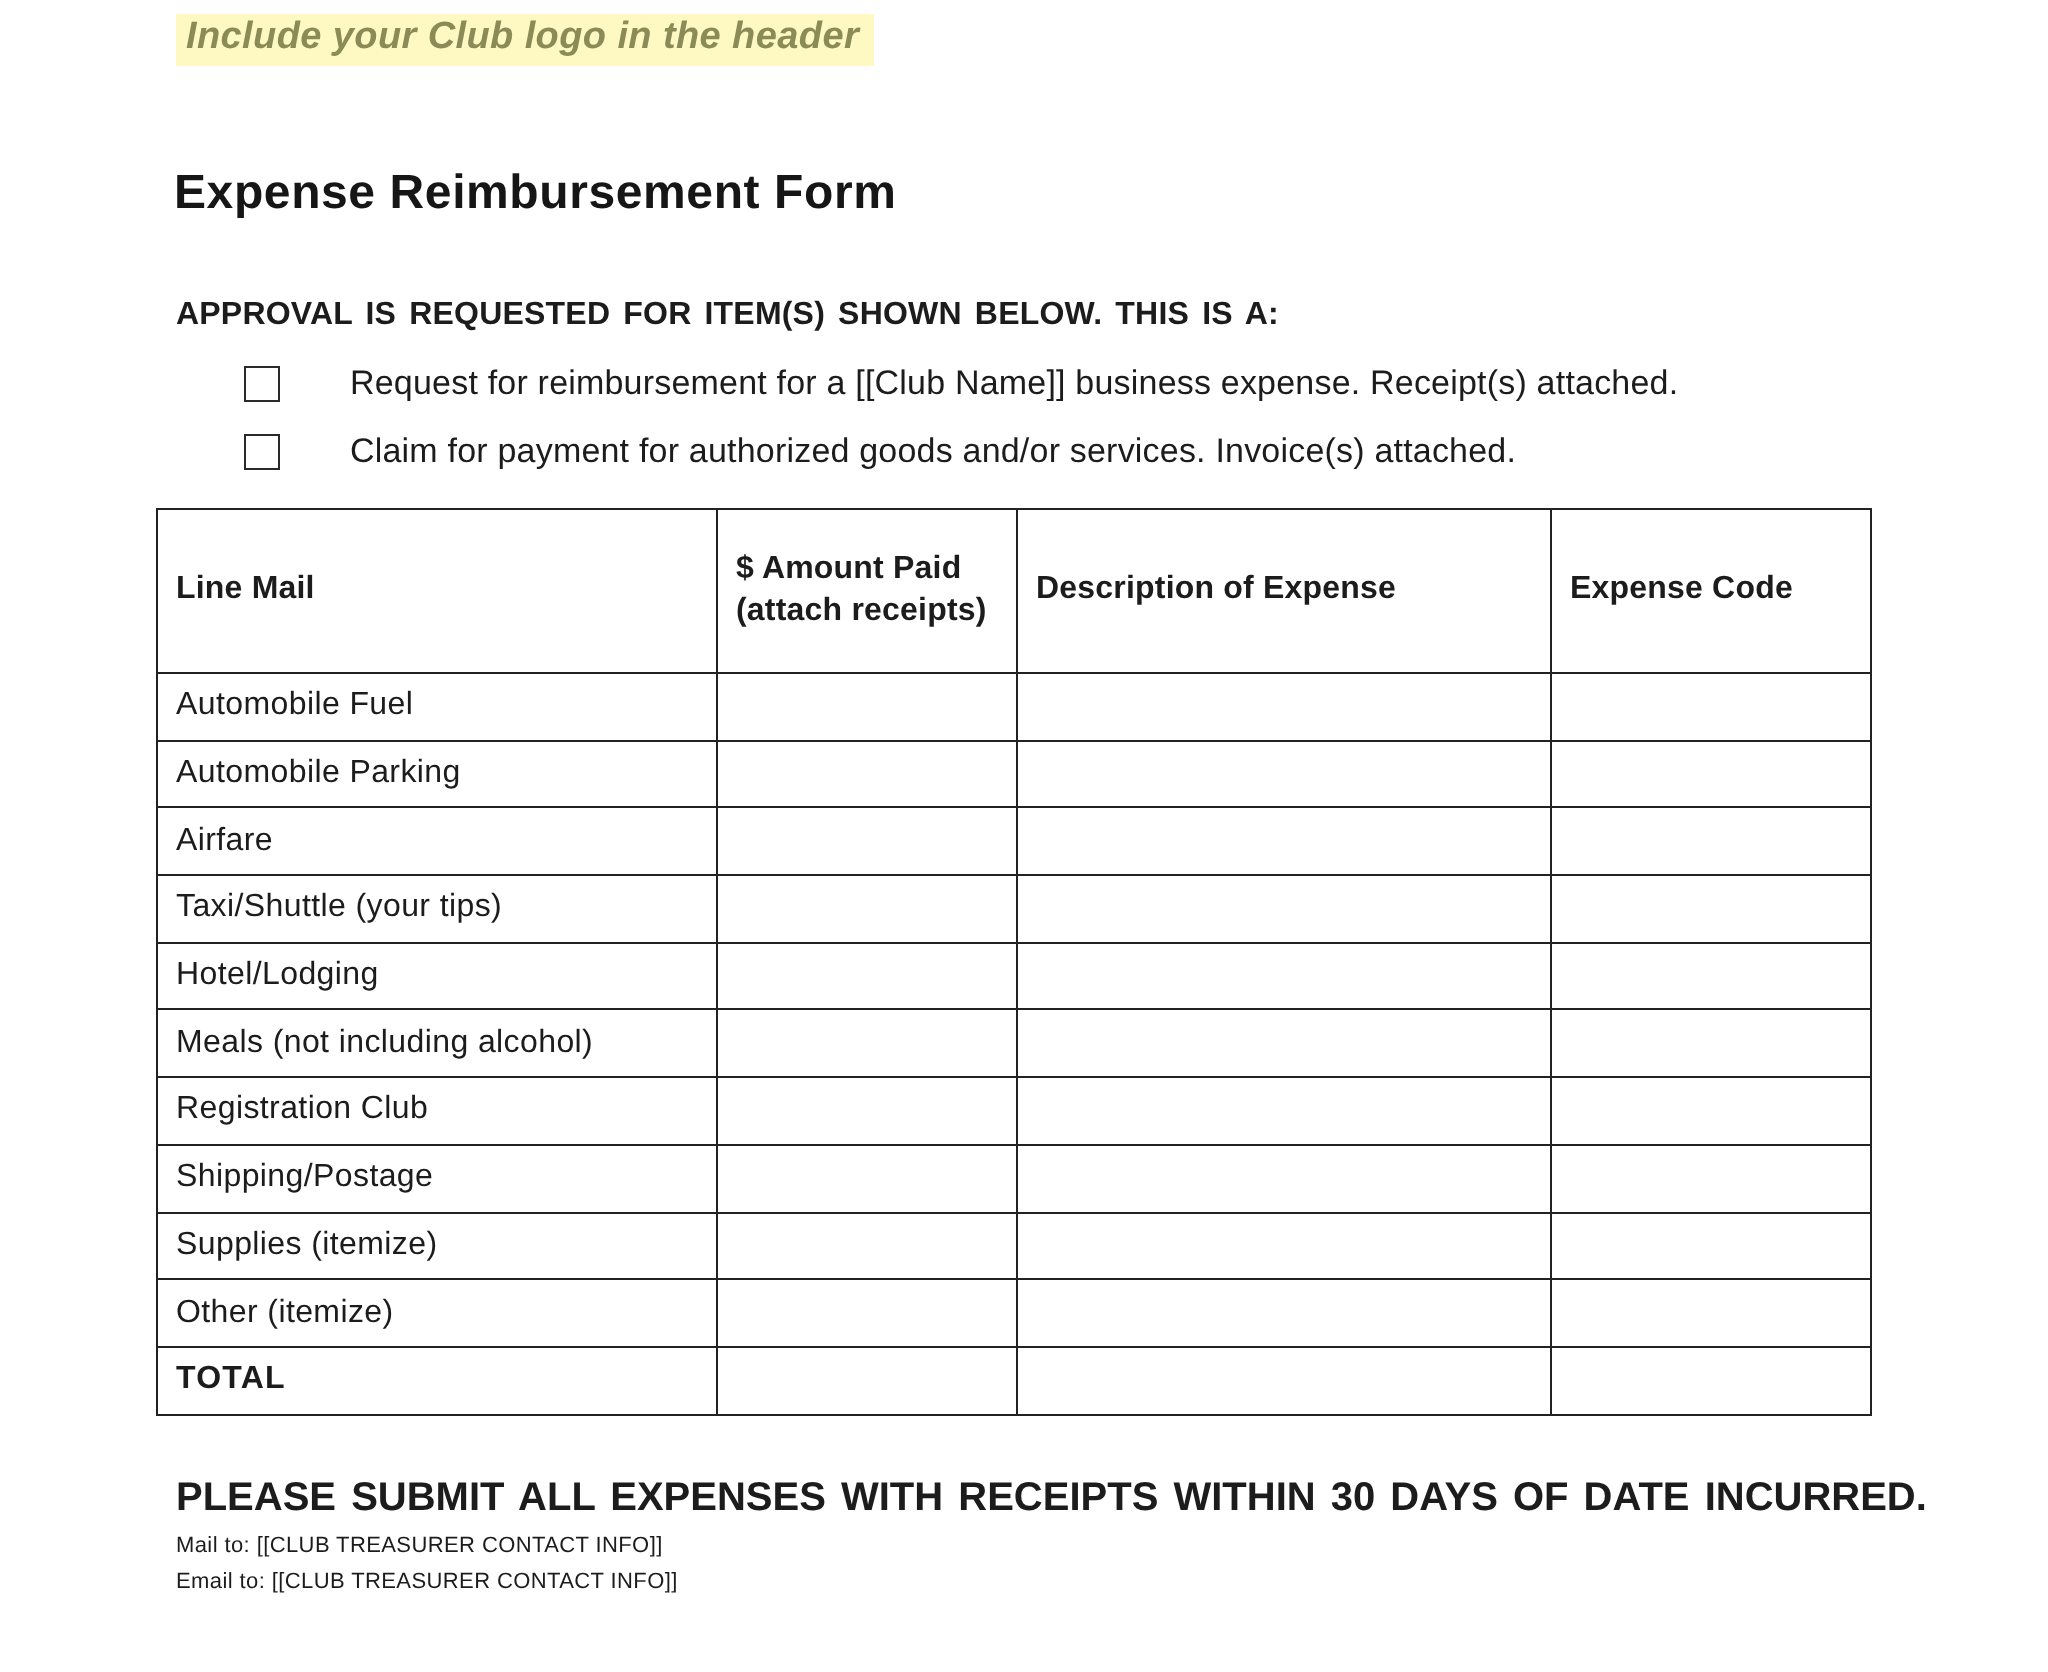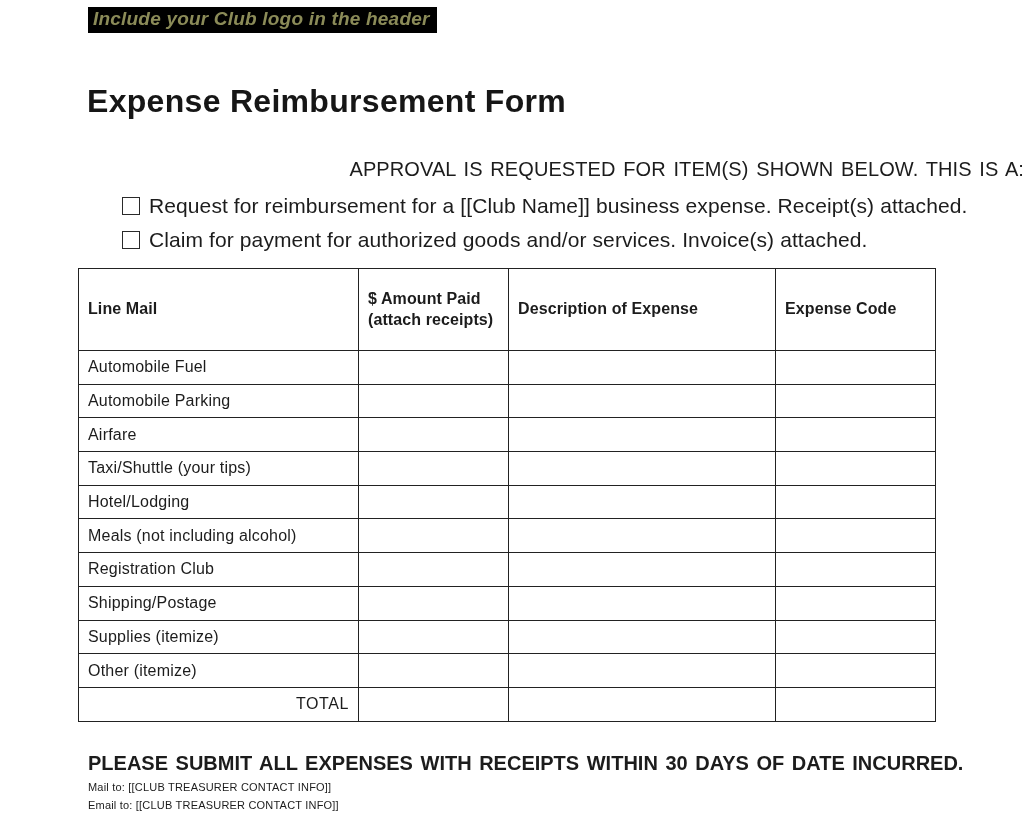--- a/index.html
+++ b/index.html
@@ -20,51 +20,51 @@
     display: inline-block;
     margin: 7px 0 0 88px;
     padding: 1px 7px 3px 5px;
     font-size: 19px;
     font-style: italic;
     font-weight: bold;
     letter-spacing: 0.2px;
   }
   .title {
     margin: 50px 0 0 87px;
-    font-size: 32px;
+    font-size: 24px;
     font-weight: bold;
     letter-spacing: 0.3px;
     color: #161616;
   }
   .approval-heading {
     margin: 38px 0 0 88px;
-    font-size: 20px;
-    font-weight: normal;
+    font-size: 16px;
+    font-weight: bold;
     word-spacing: 2px;
     letter-spacing: 0.1px;
-    text-align: right;
   }
   .option-row {
     display: flex;
     align-items: center;
     margin: 14px 0 0 122px;
     height: 22px;
   }
   .option-row + .option-row { margin-top: 12px; }
   .checkbox {
     width: 18px;
     height: 18px;
     border: 1.5px solid #2a2a2a;
     background: #ffffff;
     flex: 0 0 auto;
     margin-right: 9px;
   }
   .option-label {
-    font-size: 21px;
+    font-size: 17px;
     letter-spacing: 0.1px;
+    margin-left: 26px;
   }
   table.expense-table {
     margin: 17px 0 0 78px;
     border-collapse: collapse;
     table-layout: fixed;
     width: 857px;
   }
   .expense-table th, .expense-table td {
     border: 1.6px solid #222222;
     text-align: left;
@@ -74,21 +74,21 @@
     overflow: hidden;
   }
   .expense-table thead tr { height: 82px; }
   .expense-table tbody tr { height: 33.7px; }
   .expense-table th {
     font-weight: bold;
     line-height: 1.3;
     letter-spacing: 0.1px;
   }
   .expense-table td { letter-spacing: 0.2px; }
-  .expense-table tr.bold-row td { font-weight: normal; letter-spacing: 0.6px; text-align: right; }
+  .expense-table tr.bold-row td { font-weight: bold; letter-spacing: 0.6px; }
   .col-line-item { width: 280px; }
   .col-amount { width: 150px; }
   .col-description { width: 267px; }
   .col-code { width: 160px; }
   .footer-heading {
     margin: 30px 0 0 88px;
     font-size: 20px;
     font-weight: bold;
     word-spacing: 2px;
   }
@@ -96,21 +96,21 @@
     margin: 6px 0 0 88px;
     font-size: 11px;
     letter-spacing: 0.2px;
   }
 </style>
 </head>
 <body>
 
 <div class="page">
 
-  <div class="note" style="background: #000000; color: rgb(139, 139, 88);">Include your Club logo in the header</div>
+  <div class="note" style="background: #fef9c3; color: rgb(139, 139, 88);">Include your Club logo in the header</div>
 
   <h1 class="title">Expense Reimbursement Form</h1>
 
   <div class="approval-heading">APPROVAL IS REQUESTED FOR ITEM(S) SHOWN BELOW. THIS IS A:</div>
 
   <div class="option-row">
     <span class="checkbox"></span>
     <span class="option-label">Request for reimbursement for a [[Club Name]] business expense. Receipt(s) attached.</span>
   </div>
 

